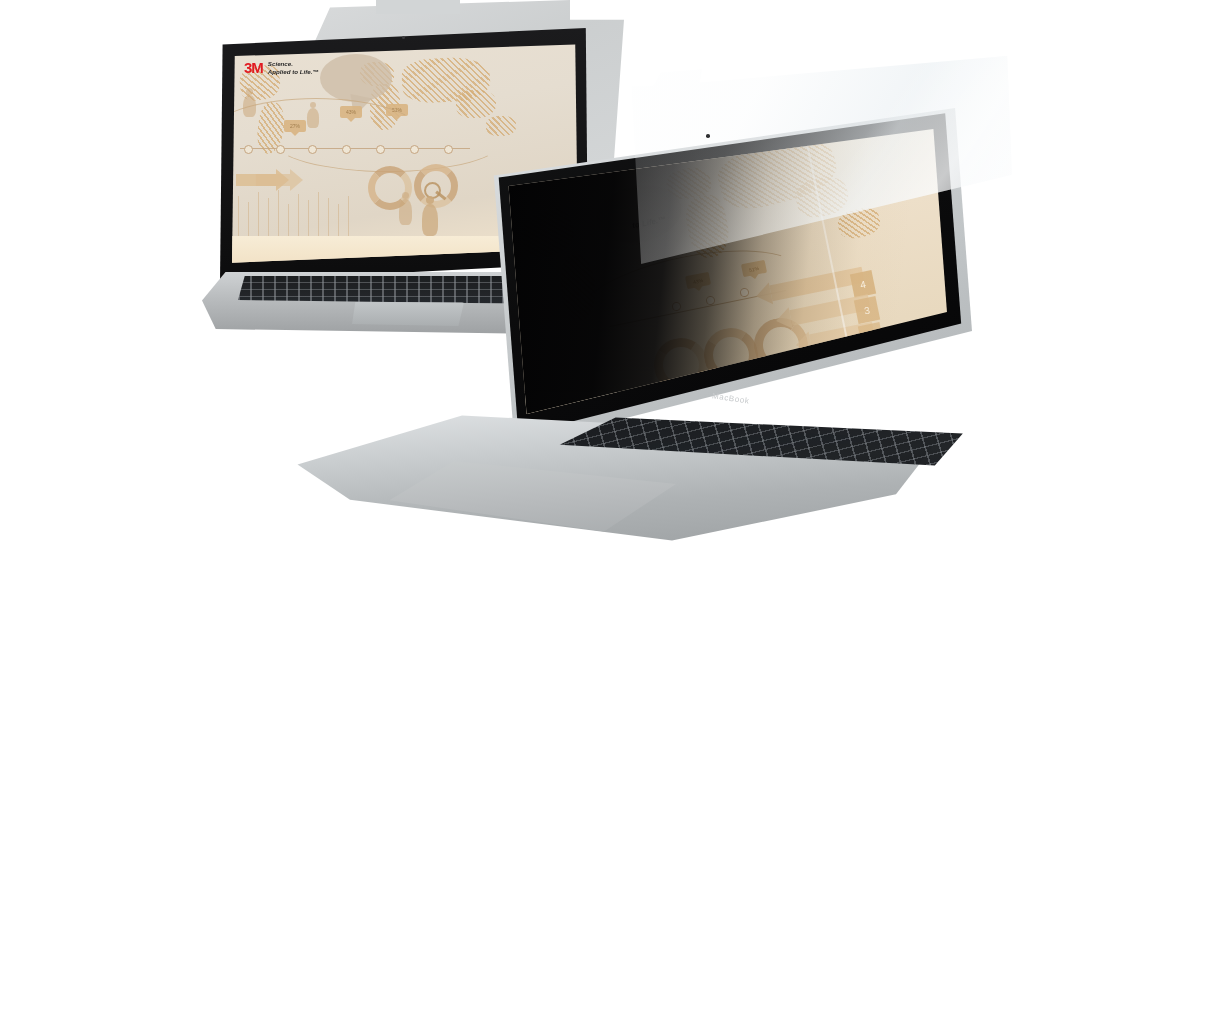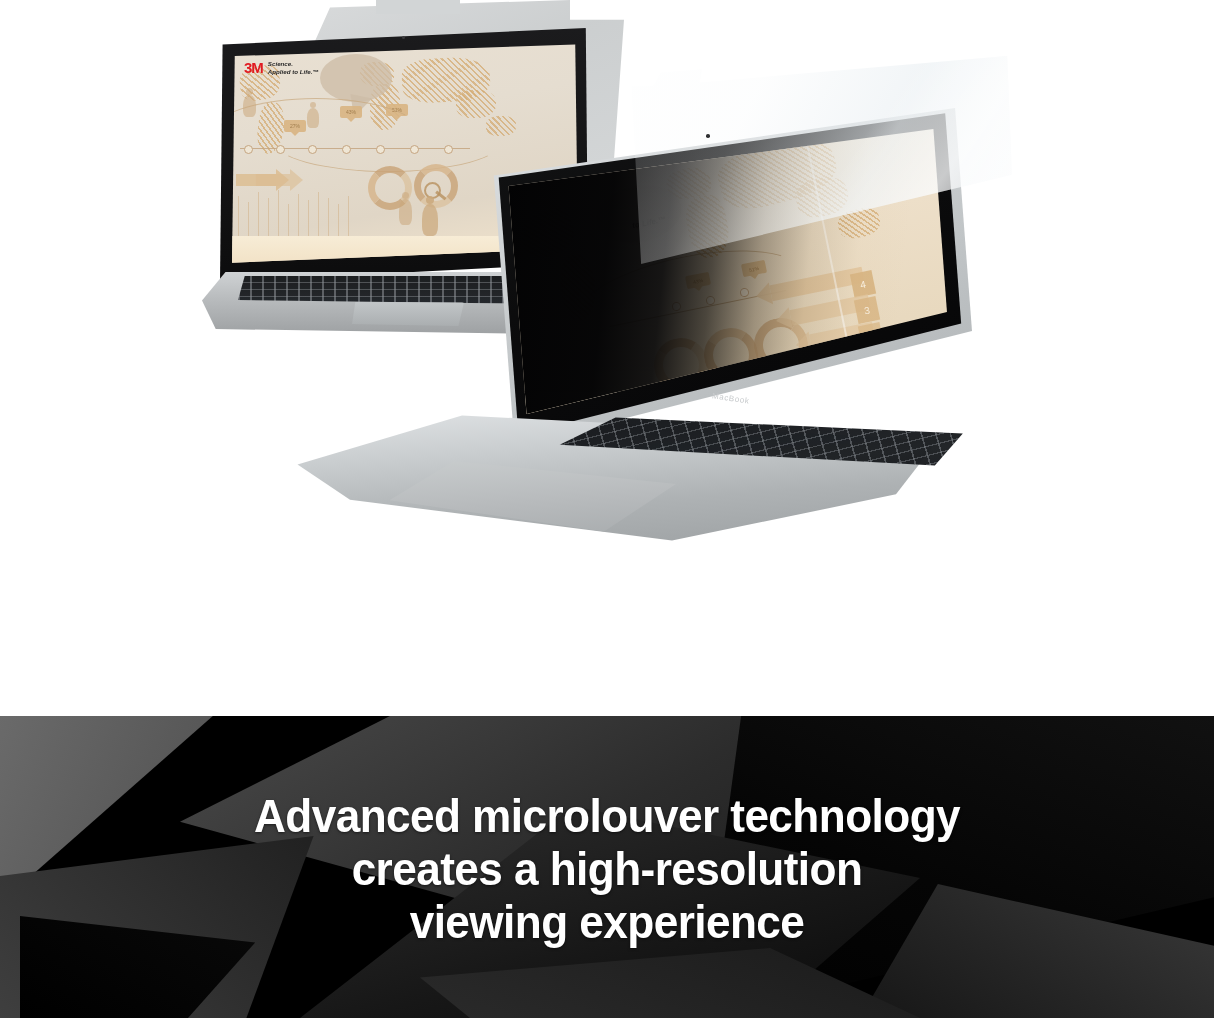--- a/index.html
+++ b/index.html
@@ -364,52 +364,14 @@
       <div class="front-base"></div>
       <div class="front-kb">
           <div class="front-kb-keys"></div>
         </div>
       <div class="front-trackpad"></div>
       <div class="front-macbook-word">MacBook</div>
     </div>
 
   </div>
 
-  <div id="caption-panel">
-
-    <div class="facet" style="left:0;top:0;width:560px;height:302px;
-                background:linear-gradient(115deg,#6a6a6a 0%,#515151 40%,#3a3a3a 100%);
-                clip-path:polygon(0% 0%, 38% 0%, 0% 62%);"></div>
-
-    <div class="facet" style="left:180px;top:0;width:700px;height:230px;
-                background:linear-gradient(150deg,#4a4a4a 0%,#2c2c2c 55%,#1a1a1a 100%);
-                clip-path:polygon(30% 0%, 100% 0%, 64% 100%, 0% 46%);"></div>
-
-    <div class="facet" style="left:700px;top:0;width:514px;height:302px;
-                background:linear-gradient(200deg,#111111 0%,#050505 55%,#000000 100%);
-                clip-path:polygon(8% 0%, 100% 0%, 100% 60%, 0% 100%);"></div>
-
-    <div class="facet" style="left:300px;top:90px;width:620px;height:212px;
-                background:linear-gradient(165deg,#2e2e2e 0%,#171717 60%,#0a0a0a 100%);
-                clip-path:polygon(44% 0%, 100% 34%, 74% 100%, 0% 100%);"></div>
-
-    <div class="facet" style="left:0;top:120px;width:560px;height:182px;
-                background:linear-gradient(45deg,#3f3f3f 0%,#262626 55%,#141414 100%);
-                clip-path:polygon(0% 22%, 56% 0%, 44% 100%, 0% 100%);"></div>
-
-    <div class="facet" style="left:20px;top:200px;width:420px;height:102px;
-                background:linear-gradient(30deg,#000000 0%,#090909 70%,#121212 100%);
-                clip-path:polygon(0% 0%, 56% 26%, 40% 100%, 0% 100%);"></div>
-
-    <div class="facet" style="left:860px;top:168px;width:354px;height:134px;
-                background:linear-gradient(210deg,#3a3a3a 0%,#242424 60%,#161616 100%);
-                clip-path:polygon(22% 0%, 100% 46%, 100% 100%, 0% 100%);"></div>
-
-    <div class="facet" style="left:420px;top:232px;width:500px;height:70px;
-                background:linear-gradient(20deg,#2a2a2a 0%,#1b1b1b 100%);
-                clip-path:polygon(0% 42%, 70% 0%, 100% 100%, 10% 100%);"></div>
-
-    <div id="cap-text">Advanced microlouver technology
-creates a high-resolution
-viewing experience</div>
-  </div>
 
 </div>
 
 </body></html>

